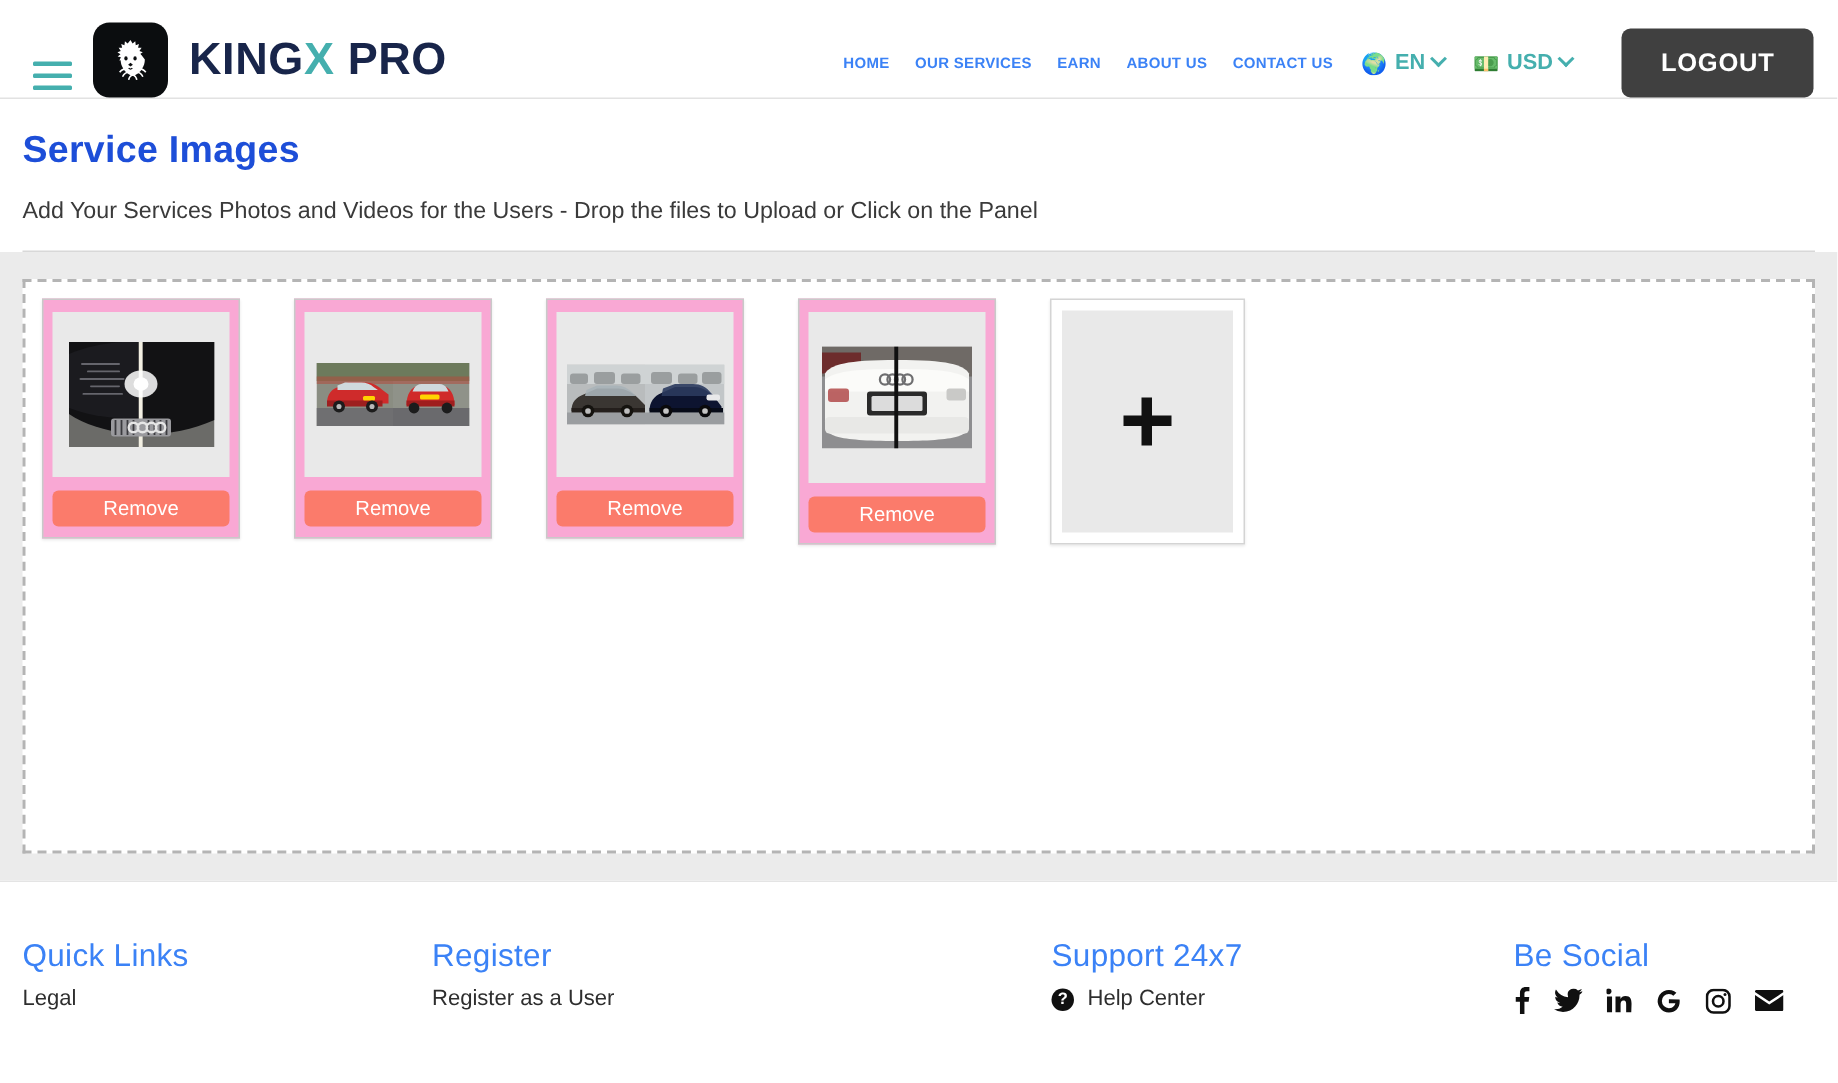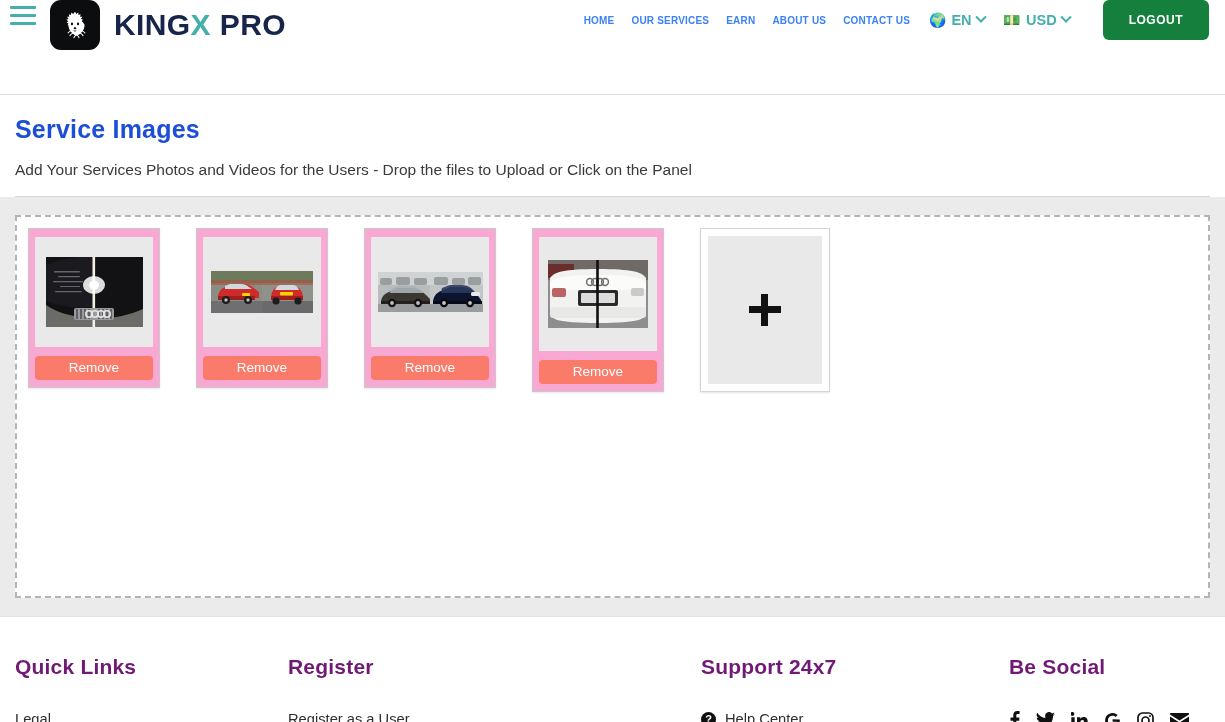--- a/index.html
+++ b/index.html
@@ -5,26 +5,26 @@
   * { box-sizing: border-box; margin: 0; padding: 0; }
   html, body {
     width: 1225px; height: 722px;
     font-family: "Liberation Sans", sans-serif;
     background: #ffffff;
     overflow: hidden;
   }
 
   
   .header {
-    height: 95px;
+    height: 66px;
     background: #ffffff;
     border-bottom: 1px solid #e2e2e2;
     display: flex;
-    align-items: flex-start;
-    padding: 0 16px 0 0;
+    align-items: flex-end;
+    padding: 0 16px 0 12px;
     position: relative;
   }
   .hamburger {
     width: 30px; height: 30px;
     margin-left: 10px; margin-right: 10px;
     display: flex; flex-direction: column;
     justify-content: center; gap: 5px;
     cursor: pointer;
   }
   .hamburger span {
@@ -72,26 +72,26 @@
   .selector .emoji { font-size: 14px; line-height: 1; }
   .caret {
     display: inline-block;
     width: 8px; height: 8px;
     border-right: 2px solid #45afae;
     border-bottom: 2px solid #45afae;
     transform: rotate(45deg) translate(-2px,-2px);
   }
   .logout-btn {
     margin-left: 16px;
-    background: #15803d;
+    background: #404040;
     color: #ffffff;
     border: none;
     border-radius: 6px;
     padding: 13px 26px;
-    font-size: 12px;
+    font-size: 17px;
     font-weight: 700;
     letter-spacing: 0.5px;
     font-family: "Liberation Sans", sans-serif;
     cursor: pointer;
   }
 
   
   .title-block { padding: 20px 15px 0 15px; background: #fff; }
   .page-title {
     font-size: 25px;
@@ -198,24 +198,24 @@
     padding: 38px 15px 0 15px;
     display: flex;
   }
   .fcol { flex: 0 0 auto; }
   .fcol.c1 { width: 273px; }
   .fcol.c2 { width: 413px; }
   .fcol.c3 { width: 308px; }
   .fcol.c4 { width: auto; }
   .fcol h3 {
     font-size: 21px;
-    font-weight: 700;
-    color: #701a75;
+    font-weight: 400;
+    color: #3b82f6;
     letter-spacing: 0.2px;
-    margin-bottom: 32px;
+    margin-bottom: 8px;
   }
   .flink {
     font-size: 14.7px;
     color: #2e2e2e;
     display: flex;
     align-items: flex-end;
     gap: 9px;
     cursor: pointer;
     text-decoration: none;
   }

